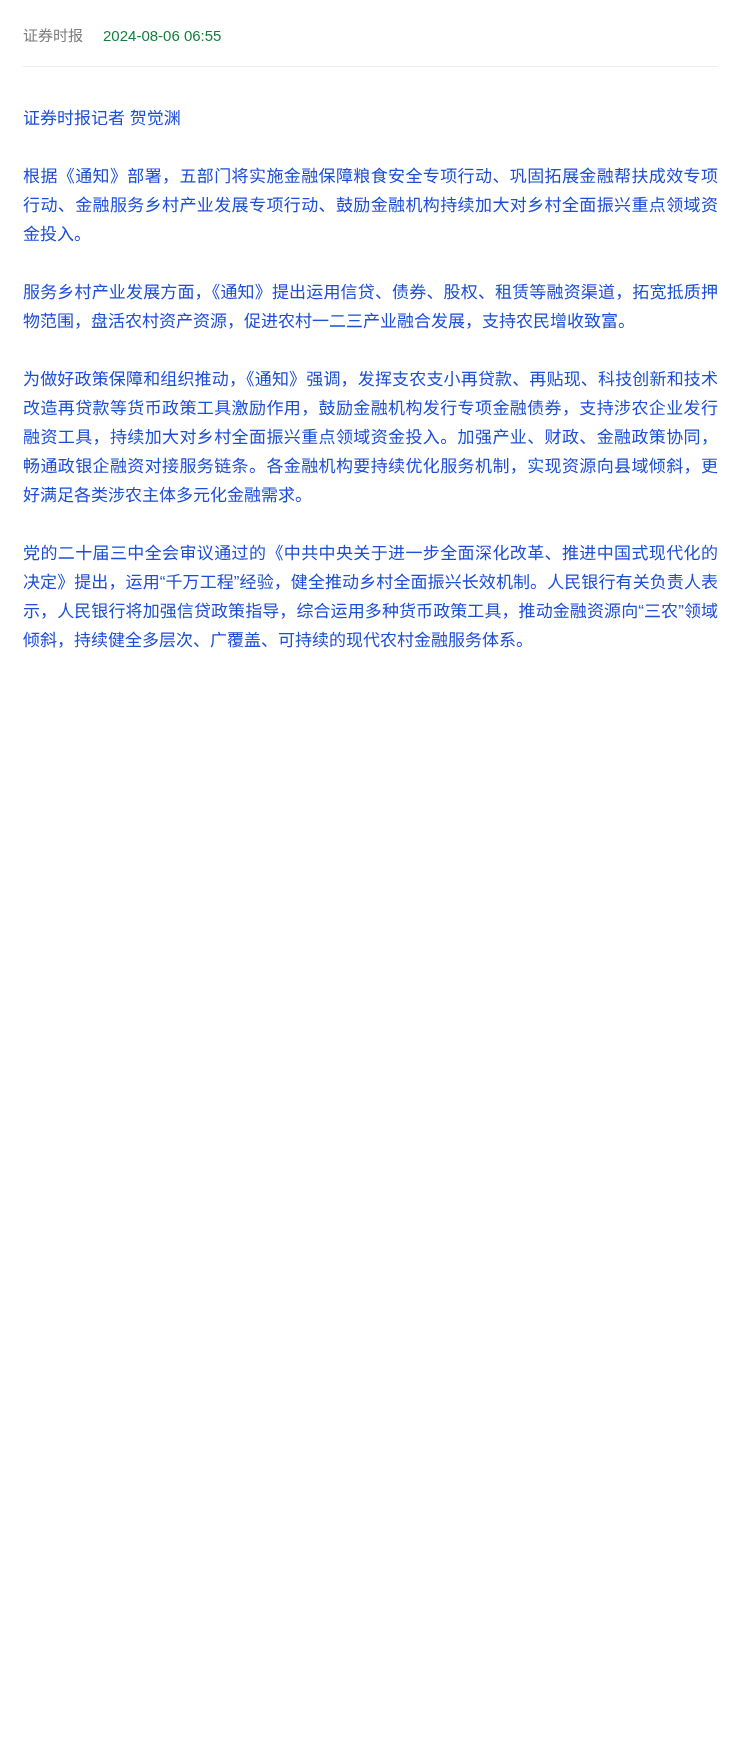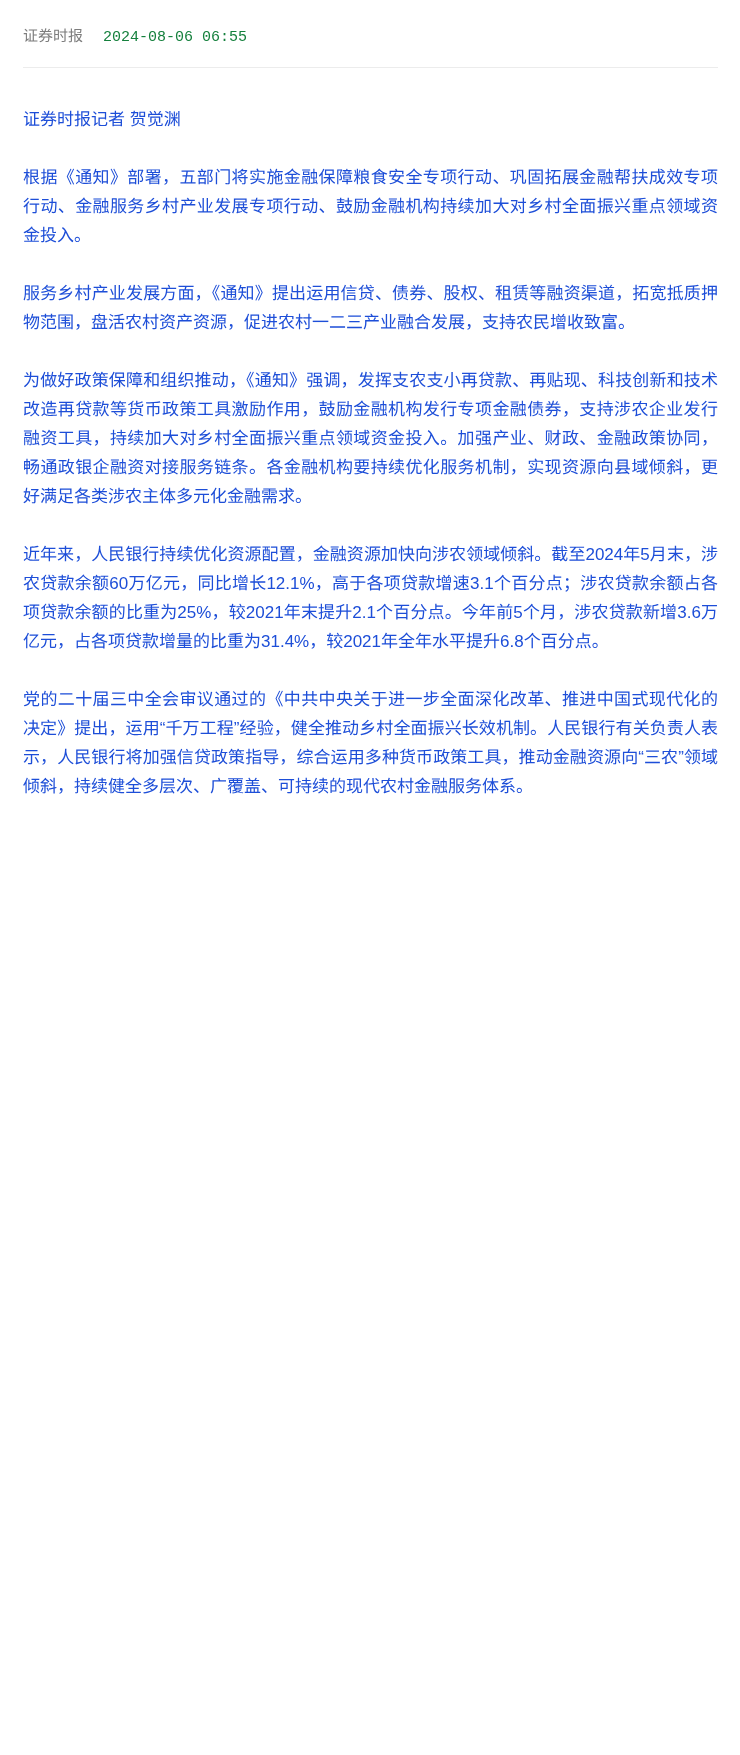--- a/index.html
+++ b/index.html
@@ -23,21 +23,20 @@
     color: #0d0d0d;
     letter-spacing: 0.5px;
     text-align: justify;
   }
   .meta-row {
     display: flex;
     align-items: baseline;
     gap: 20px;
     margin: 24px 22px 0 23px;
     font-size: 15px;
-    font-family: Liberation Mono, monospace;
   }
   .meta-source {
     color: #7d7d7d;
   }
   .meta-time {
     color: #15803d;
   }
   .divider {
     border: none;
     border-top: 1px solid #ececec;
@@ -71,17 +70,16 @@
   </div>
 
   <hr class="divider">
 
   <div class="content">
     <p class="author-line">证券时报记者 贺觉渊</p>
 
     <p>根据《通知》部署，五部门将实施金融保障粮食安全专项行动、巩固拓展金融帮扶成效专项行动、金融服务乡村产业发展专项行动、鼓励金融机构持续加大对乡村全面振兴重点领域资金投入。</p>
     <p>服务乡村产业发展方面，《通知》提出运用信贷、债券、股权、租赁等融资渠道，拓宽抵质押物范围，盘活农村资产资源，促进农村一二三产业融合发展，支持农民增收致富。</p>
     <p>为做好政策保障和组织推动，《通知》强调，发挥支农支小再贷款、再贴现、科技创新和技术改造再贷款等货币政策工具激励作用，鼓励金融机构发行专项金融债券，支持涉农企业发行融资工具，持续加大对乡村全面振兴重点领域资金投入。加强产业、财政、金融政策协同，畅通政银企融资对接服务链条。各金融机构要持续优化服务机制，实现资源向县域倾斜，更好满足各类涉农主体多元化金融需求。</p>
-    <p>近年来，人民银行持续优化资源配置，金融资源加快向涉农领域倾斜。截至2024年5月末，涉农贷款余额60万亿元，同比增长12.1%，高于各项贷款增速3.1个百分点；涉农贷款余额占各项贷款余额的比重为25%，较2021年末提升2.1个百分点。今年前5个月，涉农贷款新增3.6万亿元，占各项贷款增量的比重为31.4%，较2021年全年水平提升6.8个百分点。</p>
     <p>党的二十届三中全会审议通过的《中共中央关于进一步全面深化改革、推进中国式现代化的决定》提出，运用“千万工程”经验，健全推动乡村全面振兴长效机制。人民银行有关负责人表示，人民银行将加强信贷政策指导，综合运用多种货币政策工具，推动金融资源向“三农”领域倾斜，持续健全多层次、广覆盖、可持续的现代农村金融服务体系。</p>
   </div>
 
 </div>
 
 </body></html>

